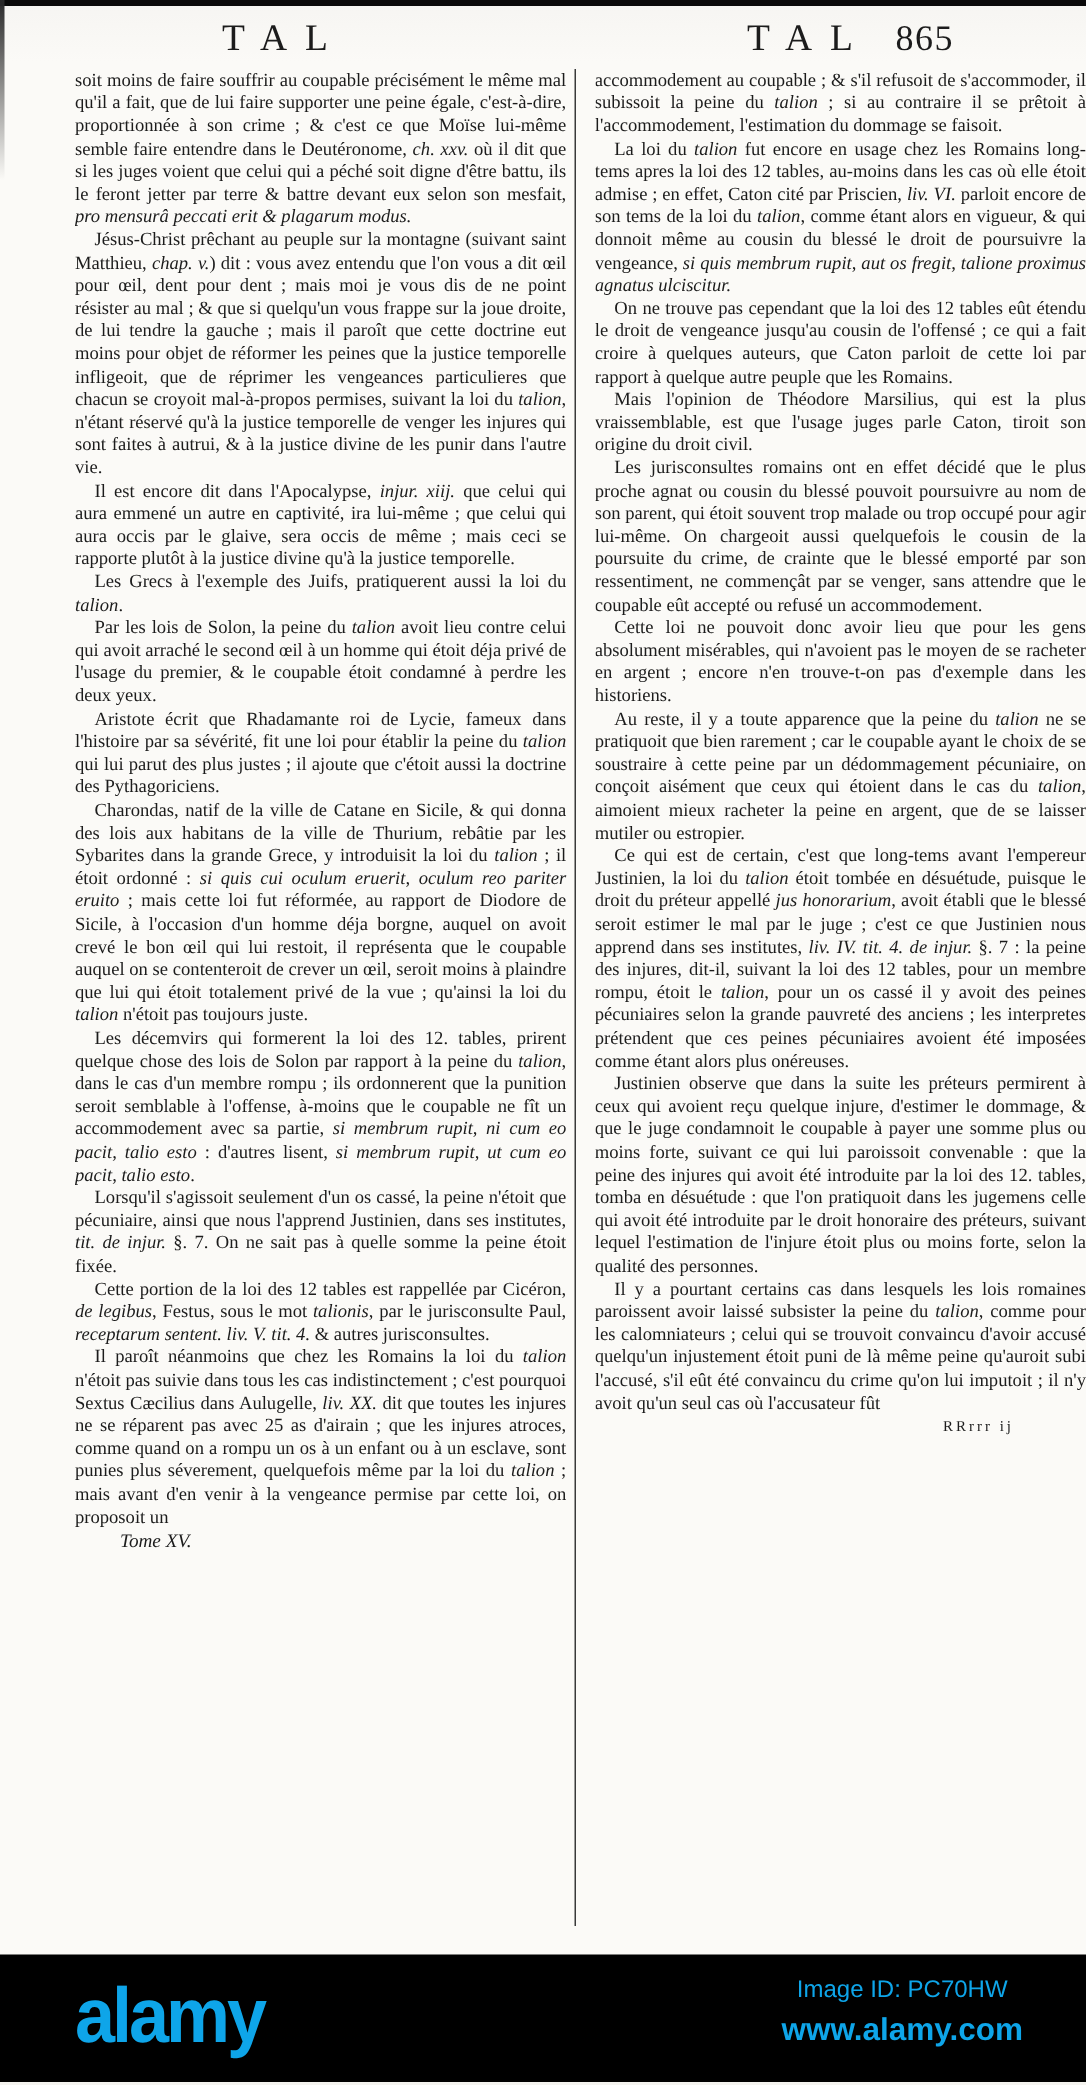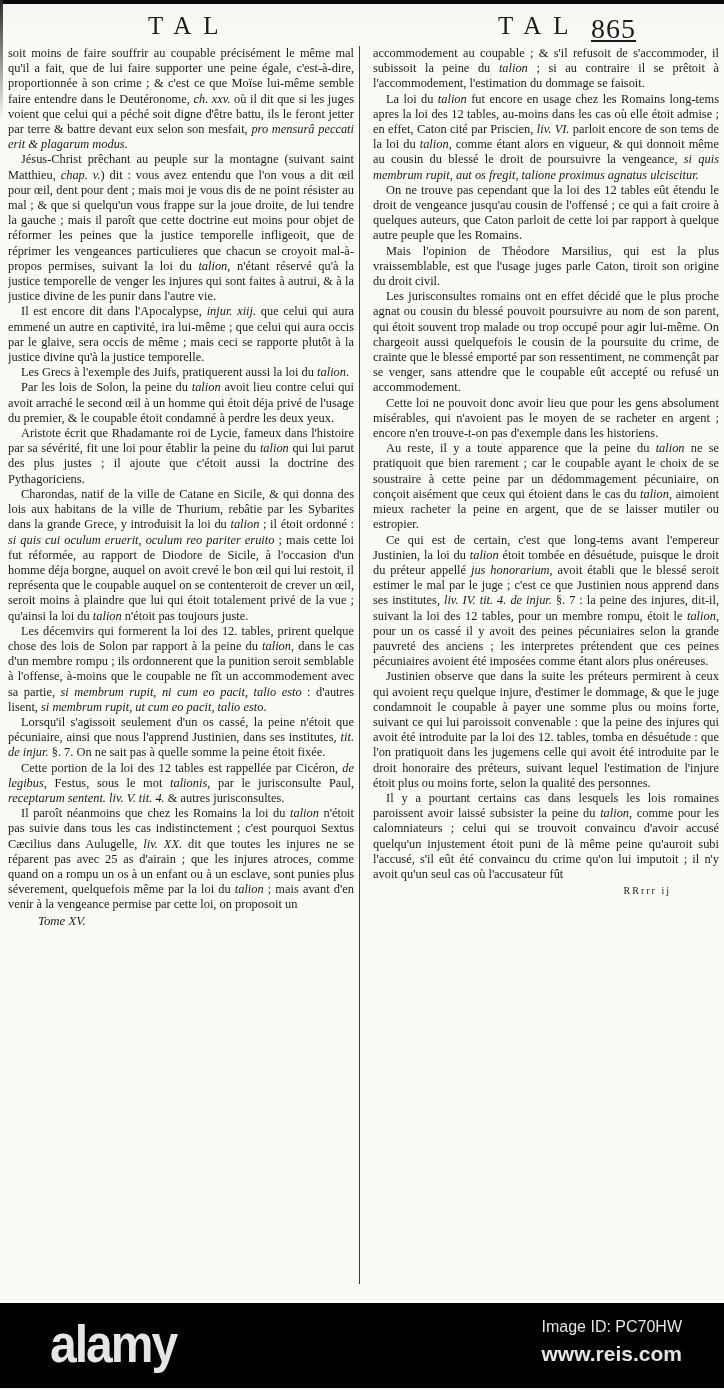--- a/index.html
+++ b/index.html
@@ -32,27 +32,28 @@
   }
   .rh-title {
     position: absolute; top: 0;
     font-size: 25px; letter-spacing: 0.48em;
     font-weight: 400;
   }
   .rh-title.left  { left: 148px; }
   .rh-title.right { left: 498px; }
   .rh-pagenum {
     position: absolute; top: 1px; right: 16px;
-    font-size: 28px; letter-spacing: 1px; text-decoration: underline;
+    font-size: 24px; letter-spacing: 1px;
   }
   main.columns {
     position: absolute; top: 46px; left: 0;
     width: 724px; height: 1244px;
     display: flex;
     overflow: hidden;
+    padding-left: 42px;
   }
   .col {
     width: 346px;
     height: 100%;
     font-size: 12.4px;
     line-height: 15.2px;
     text-align: justify;
     overflow: hidden;
   }
   .col.left  { margin-left: 8px; }
@@ -76,21 +77,21 @@
     padding-right: 48px;
     font-size: 10px;
     letter-spacing: 2px;
     line-height: 17px;
   }
   footer.alamy-bar {
     position: absolute; left: 0; top: 1303px;
     width: 724px; height: 85px;
     background: #000000;
     font-family: "Liberation Sans", "DejaVu Sans", sans-serif;
-    color: #e5e5e5;
+    color: #0ea5e9;
   }
   .alamy-logo {
     position: absolute; left: 50px; top: 14px;
     font-size: 48px; font-weight: 700;
     letter-spacing: -2px;
     transform: scaleY(1.08);
   }
   .alamy-meta {
     position: absolute; right: 42px; top: 12px;
     text-align: center;
@@ -139,16 +140,16 @@
         <p class="para">Justinien observe que dans la suite les préteurs permirent à ceux qui avoient reçu quelque injure, d'estimer le dommage, &amp; que le juge condamnoit le coupable à payer une somme plus ou moins forte, suivant ce qui lui paroissoit convenable : que la peine des injures qui avoit été introduite par la loi des 12. tables, tomba en désuétude : que l'on pratiquoit dans les jugemens celle qui avoit été introduite par le droit honoraire des préteurs, suivant lequel l'estimation de l'injure étoit plus ou moins forte, selon la qualité des personnes.</p>
         <p class="para">Il y a pourtant certains cas dans lesquels les lois romaines paroissent avoir laissé subsister la peine du <i>talion</i>, comme pour les calomniateurs ; celui qui se trouvoit convaincu d'avoir accusé quelqu'un injustement étoit puni de là même peine qu'auroit subi l'accusé, s'il eût été convaincu du crime qu'on lui imputoit ; il n'y avoit qu'un seul cas où l'accusateur fût</p>
         <div class="signature">RRrrr ij</div>
       </section>
   </main>
 
   <footer class="alamy-bar">
     <div class="alamy-logo">alamy</div>
     <div class="alamy-meta">
       <div class="alamy-id">Image ID: PC70HW</div>
-      <div class="alamy-url">www.reis.com</div>
+      <div class="alamy-url">www.alamy.com</div>
     </div>
   </footer>
 </div>
 
 </body></html>

